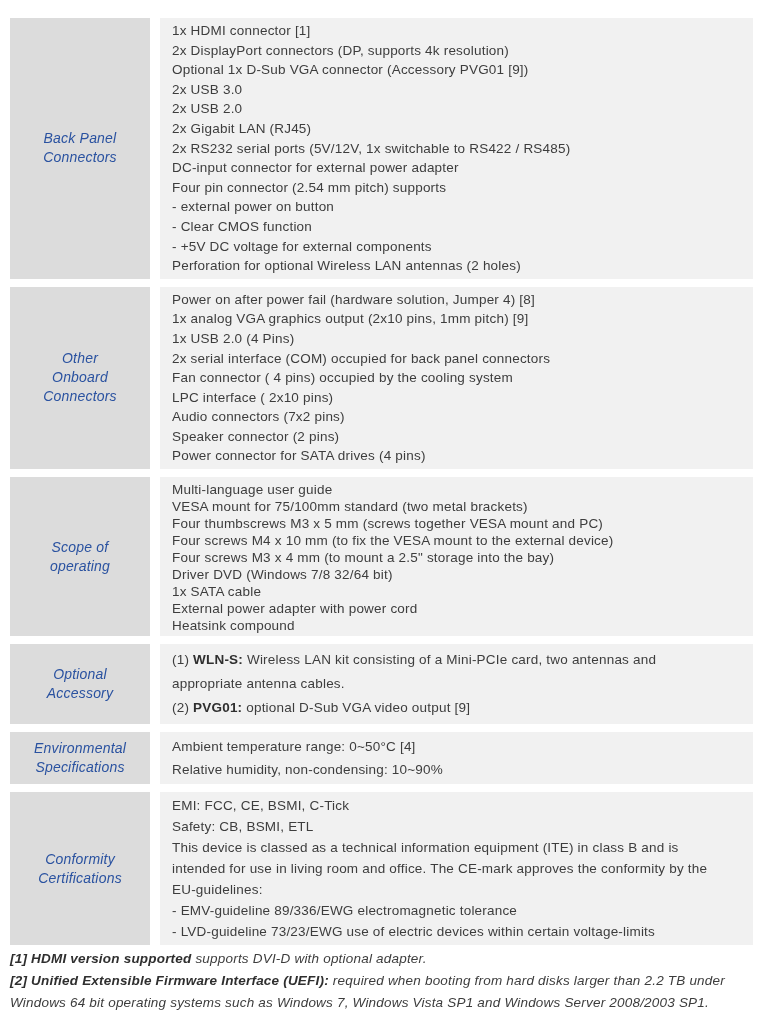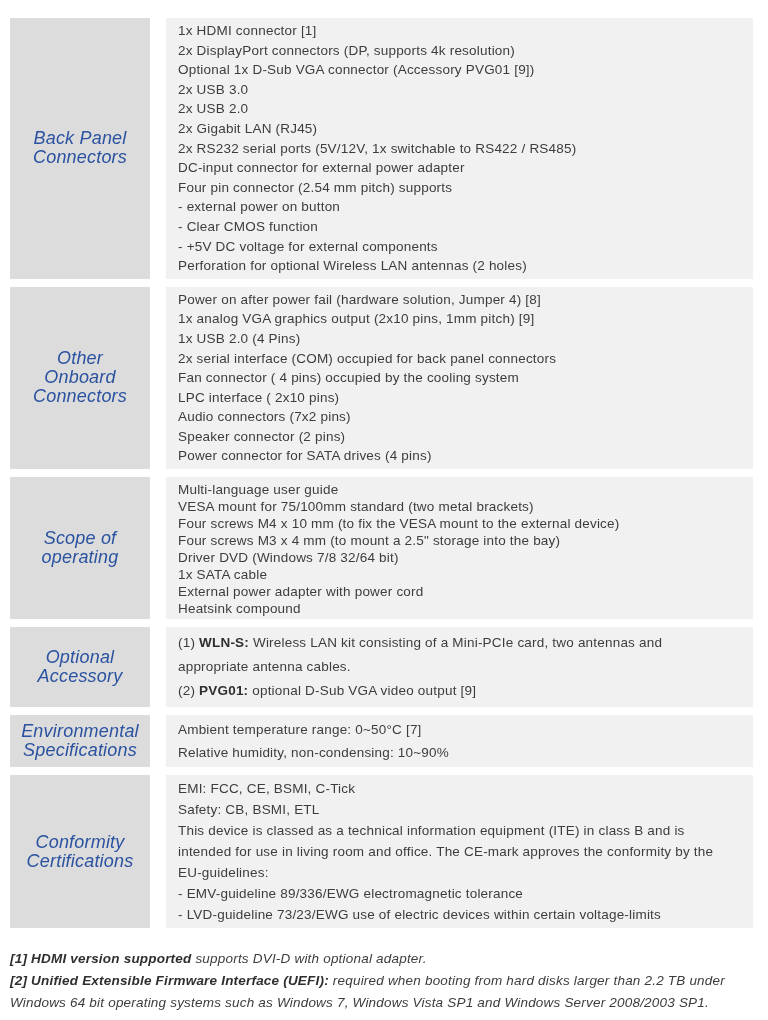--- a/index.html
+++ b/index.html
@@ -21,30 +21,30 @@
     left: 10px;
     width: 743px;
   }
   .spec-row {
     display: flex;
     margin-bottom: 8px;
   }
   .label-cell {
     width: 140px;
     flex: 0 0 140px;
-    margin-right: 16px;
+    margin-right: 10px;
     background: #dcdcdc;
     display: flex;
     flex-direction: column;
     justify-content: center;
     align-items: center;
     text-align: center;
     color: #2a52a0;
     font-style: italic;
-    font-size: 18px;
+    font-size: 14px;
     line-height: 19px;
     letter-spacing: 0.2px;
   }
   .content-cell {
     flex: 1;
     background: #f1f1f1;
     color: #3d3d3d;
     font-size: 13.5px;
     letter-spacing: 0.2px;
     padding: 3px 12px;
@@ -118,20 +118,21 @@
         </div>
       </div>
       <div class="spec-row">
         <div class="label-cell">
           <div>Scope of</div>
           <div>operating</div>
         </div>
         <div class="content-cell">
           <div class="line"><span>Multi-language user guide</span></div>
           <div class="line"><span>VESA mount for 75/100mm standard (two metal brackets)</span></div>
+          <div class="line"><span>Four thumbscrews M3 x 5 mm (screws together VESA mount and PC)</span></div>
           <div class="line"><span>Four screws M4 x 10 mm (to fix the VESA mount to the external device)</span></div>
           <div class="line"><span>Four screws M3 x 4 mm (to mount a 2.5" storage into the bay)</span></div>
           <div class="line"><span>Driver DVD (Windows 7/8 32/64 bit)</span></div>
           <div class="line"><span>1x SATA cable</span></div>
           <div class="line"><span>External power adapter with power cord</span></div>
           <div class="line"><span>Heatsink compound</span></div>
         </div>
       </div>
       <div class="spec-row">
         <div class="label-cell">
@@ -143,21 +144,21 @@
           <div class="line"><span>appropriate antenna cables.</span></div>
           <div class="line"><span>(2) </span><b>PVG01:</b><span> optional D-Sub VGA video output [9]</span></div>
         </div>
       </div>
       <div class="spec-row">
         <div class="label-cell">
           <div>Environmental</div>
           <div>Specifications</div>
         </div>
         <div class="content-cell">
-          <div class="line"><span>Ambient temperature range: 0~50°C [7]</span></div>
+          <div class="line"><span>Ambient temperature range: 0~50°C [4]</span></div>
           <div class="line"><span>Relative humidity, non-condensing: 10~90%</span></div>
         </div>
       </div>
       <div class="spec-row">
         <div class="label-cell">
           <div>Conformity</div>
           <div>Certifications</div>
         </div>
         <div class="content-cell">
           <div class="line"><span>EMI: FCC, CE, BSMI, C-Tick</span></div>

